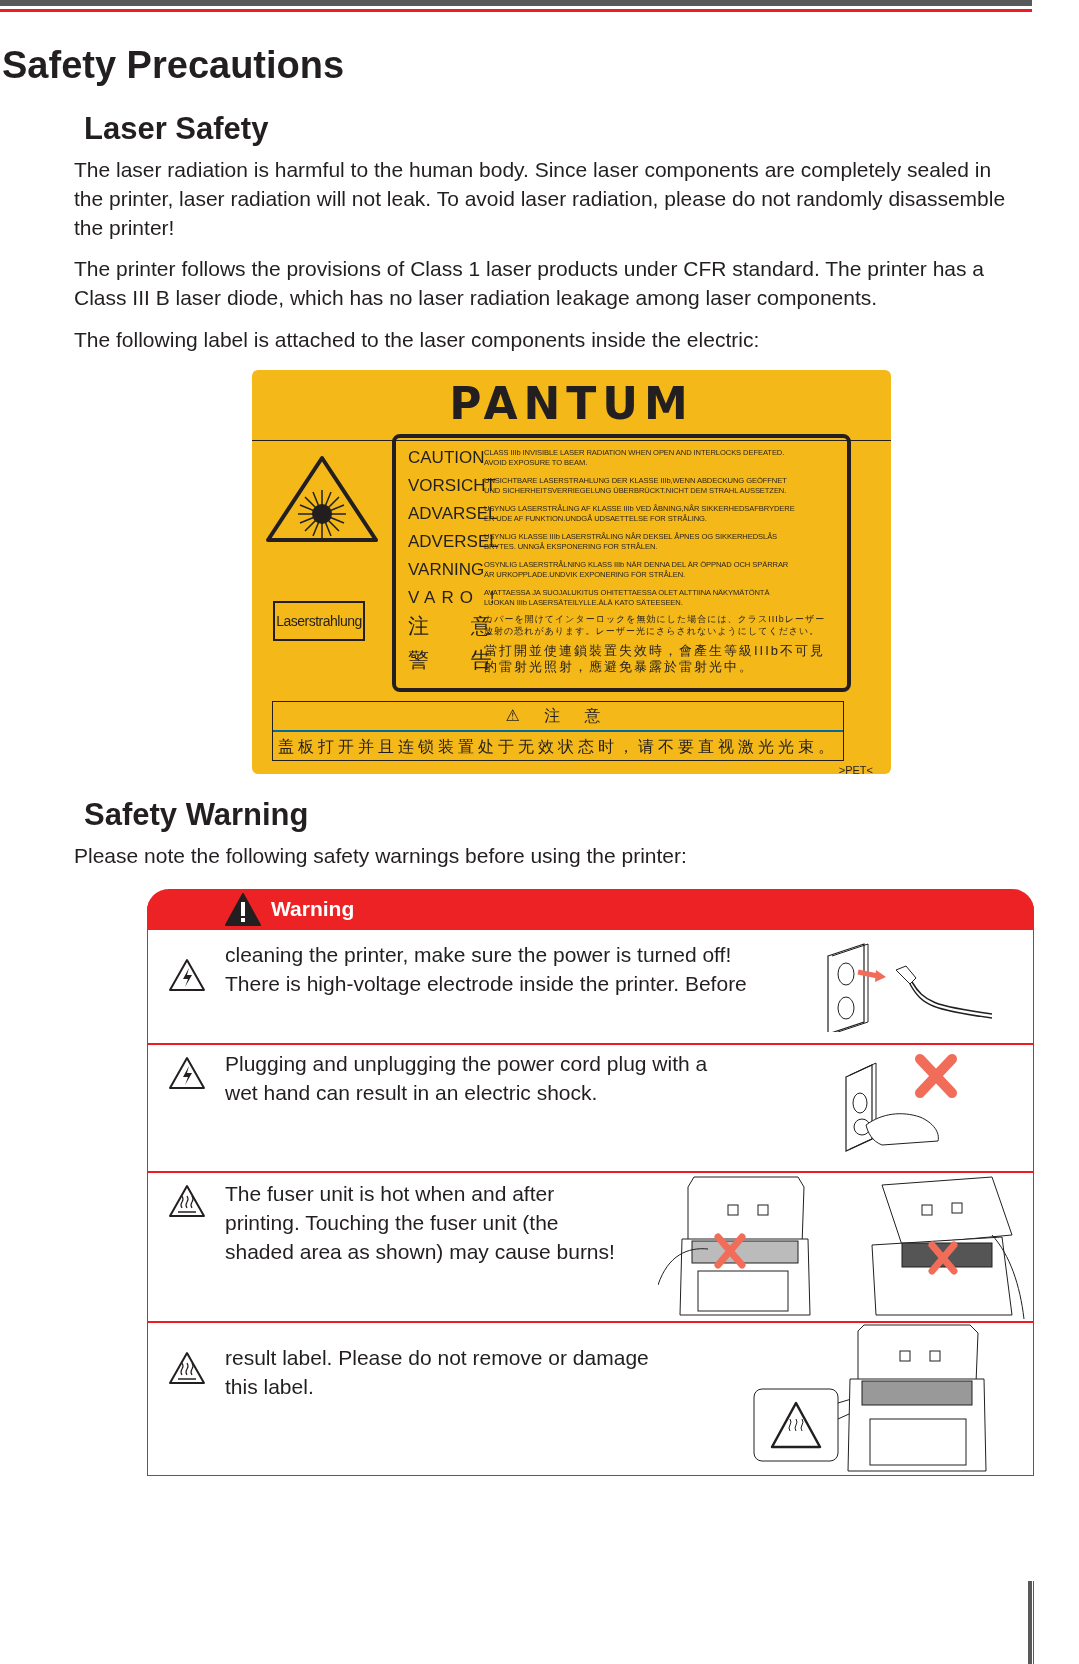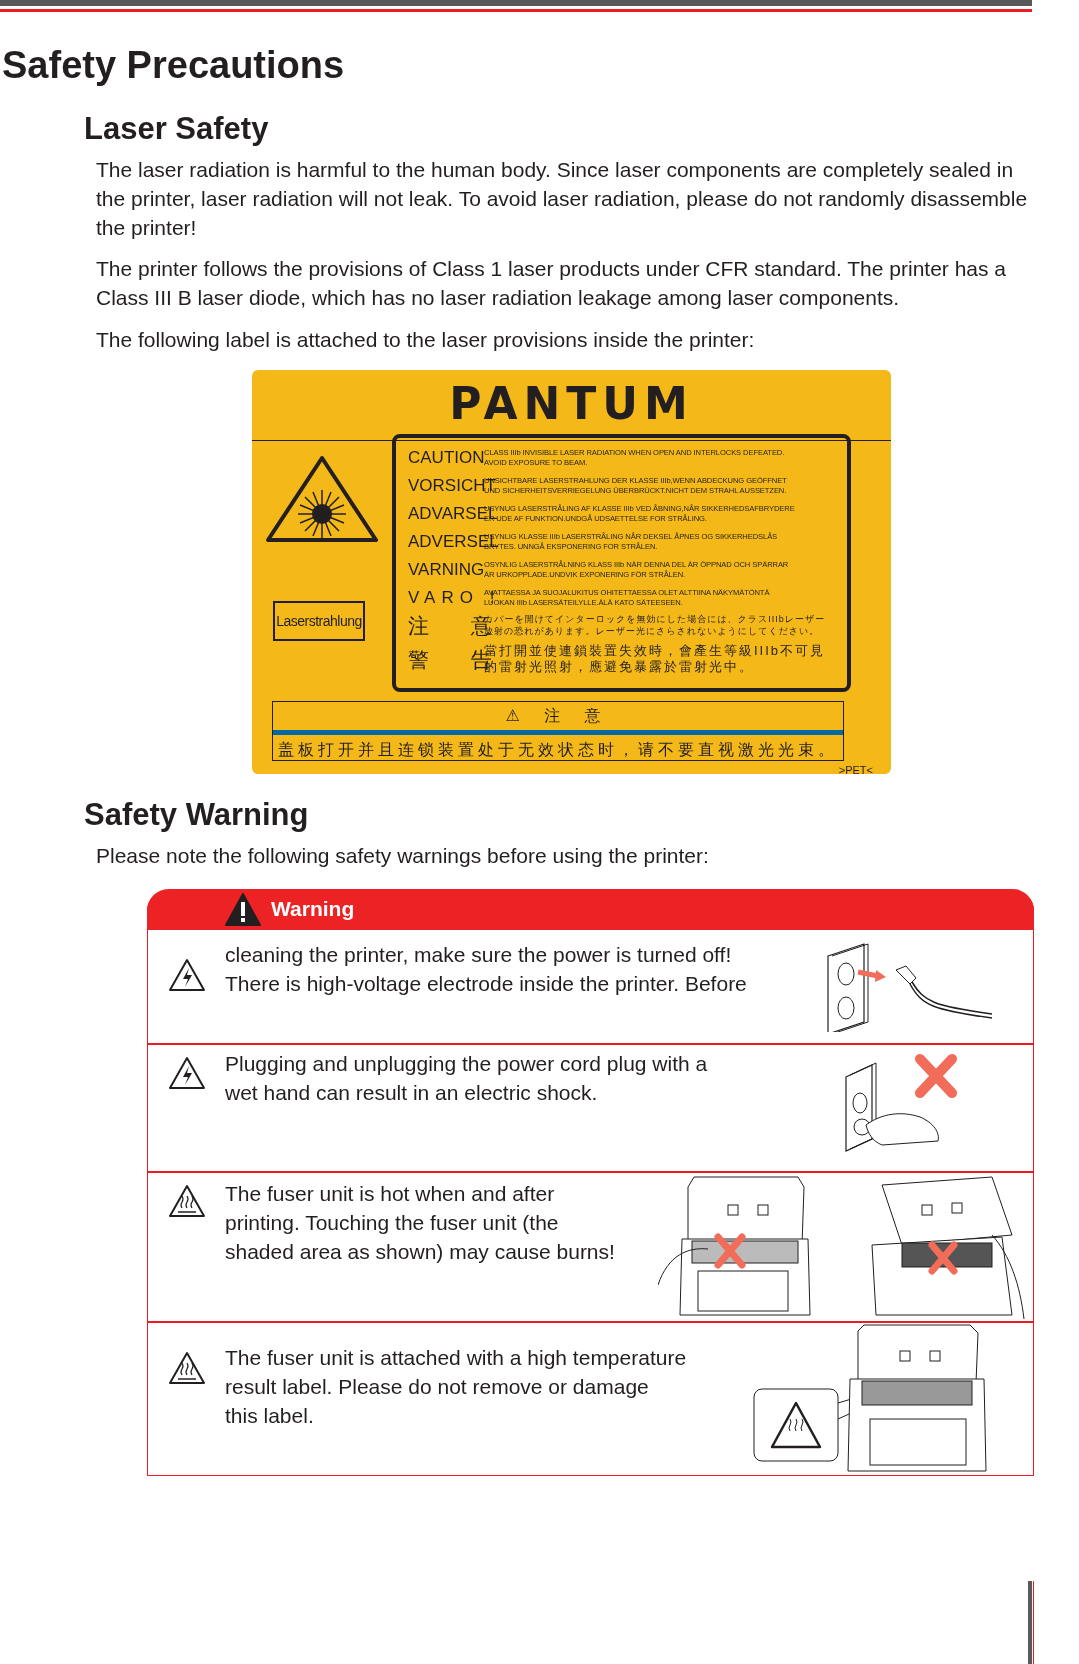--- a/index.html
+++ b/index.html
@@ -2,37 +2,37 @@
 <html><head>
 <meta charset="utf-8">
 <style>
   html, body { margin:0; padding:0; background:#ffffff; }
   body { width:1079px; height:1664px; position:relative; overflow:hidden;
          font-family:"Liberation Sans", sans-serif; color:#231f20; }
   .topbar-dark { position:absolute; left:0; top:0; width:1032px; height:6px; background:#58595b; }
   .topbar-red { position:absolute; left:0; top:9px; width:1032px; height:3px; background:#ed1c24; }
   .page-title { position:absolute; left:2px; top:44px; font-size:38px; font-weight:bold; letter-spacing:0px; }
   .h2 { position:absolute; left:84px; font-size:31px; font-weight:bold; }
-  .para { position:absolute; left:96px; width:950px; font-size:21px; line-height:29px; color:#231f20; }
+  .para { position:absolute; left:74px; width:950px; font-size:21px; line-height:29px; color:#231f20; }
 
   
   .label { position:absolute; left:252px; top:370px; width:611px; height:404px; background:#f4b919; border-radius:6px;padding-left:28px; }
   .label .brand { position:absolute; left:0; top:8px; width:100%; text-align:center; font-size:44px; font-weight:bold; letter-spacing:6px; color:#231f20; font-family:"DejaVu Sans", sans-serif; }
   .label .brand-rule { position:absolute; left:0; top:70px; width:100%; height:1px; background:#231f20; }
   .label .tri { position:absolute; left:12px; top:84px; }
   .label .laserstr { position:absolute; left:21px; top:231px; width:88px; height:36px; border:2px solid #231f20; font-size:14px; text-align:center; line-height:36px; letter-spacing:-0.5px; }
   .label .caution-box { position:absolute; left:140px; top:64px; width:451px; height:250px; border:4px solid #231f20; border-radius:8px; }
   .cb-row { position:absolute; left:12px; display:flex; align-items:center; }
   .cb-key { width:76px; font-size:17px; line-height:19px; white-space:nowrap; }
   .cb-text { font-size:7.6px; line-height:9.5px; white-space:nowrap; letter-spacing:-0.1px; }
   .cb-key.cjk { font-size:21px; letter-spacing:18px; }
   .cb-text.cjk-s { font-size:9px; line-height:12px; letter-spacing:1px; }
   .cb-text.cjk-l { font-size:13px; line-height:16px; letter-spacing:2px; }
   .label .cn-box { position:absolute; left:20px; top:331px; width:570px; height:58px; border:1px solid #231f20; }
-  .cn-head { height:28px; border-bottom:5px solid #0369a1; text-align:center; font-size:16px; line-height:28px; letter-spacing:10px; }
+  .cn-head { height:28px; border-bottom:2px solid #0369a1; text-align:center; font-size:16px; line-height:28px; letter-spacing:10px; }
   .cn-body { height:29px; text-align:center; font-size:16px; line-height:29px; letter-spacing:4px; }
   .label .pet { position:absolute; right:18px; bottom:-2px; font-size:11px; }
 
   
   .warn { position:absolute; left:147px; top:889px; width:885px; height:586px; border:1px solid #ed1c24; border-top:none; border-radius:22px 22px 0 0; }
   .warn-head { position:absolute; left:-1px; top:0; width:887px; height:41px; background:#ed2224; border-radius:22px 22px 0 0; }
   .warn-head .wicon { position:absolute; left:78px; top:4px; }
   .warn-head .wlabel { position:absolute; left:124px; top:8px; font-size:21px; font-weight:bold; color:#ffffff; }
   .wrow { position:absolute; left:0; width:885px; border-bottom:2px solid #ed1c24; }
   .wrow:last-child { border-bottom:none; }
@@ -48,21 +48,21 @@
 <body>
 
 <div class="topbar-dark"></div>
 <div class="topbar-red"></div>
 
 <div class="page-title">Safety Precautions</div>
 
 <div class="h2" style="top:111px;">Laser Safety</div>
 <div class="para" style="top:155px;">The laser radiation is harmful to the human body. Since laser components are completely sealed in the printer, laser radiation will not leak. To avoid laser radiation, please do not randomly disassemble the printer!</div>
 <div class="para" style="top:254px;">The printer follows the provisions of Class 1 laser products under CFR standard. The printer has a Class III B laser diode, which has no laser radiation leakage among laser components.</div>
-<div class="para" style="top:325px;">The following label is attached to the laser provisions inside the printer:</div>
+<div class="para" style="top:325px;">The following label is attached to the laser components inside the electric:</div>
 
 <div class="label">
   <div class="brand">PANTUM</div>
   <div class="brand-rule"></div>
   <svg class="tri" width="116" height="90" viewBox="0 0 116 90">
     <path d="M58 4 L112 86 L4 86 Z" fill="none" stroke="#231f20" stroke-width="4" stroke-linejoin="round"></path>
     <circle cx="58" cy="60" r="10" fill="#231f20"></circle>
     <g stroke="#231f20" stroke-width="1.5">
       <line x1="58" y1="36" x2="58" y2="84"></line>
       <line x1="34" y1="60" x2="82" y2="60"></line>
@@ -237,21 +237,20 @@
     </svg>
   </div>
 
   <div class="wrow" style="top:432px;height:153px;">
     <svg class="ricon" style="top:30px;" width="38" height="34" viewBox="0 0 38 34">
       <path d="M19 2 L36 32 L2 32 Z" fill="none" stroke="#231f20" stroke-width="2" stroke-linejoin="round"></path>
       <path d="M14 12 q2 3 0 6 q-2 3 0 6 M19 12 q2 3 0 6 q-2 3 0 6 M24 12 q2 3 0 6 q-2 3 0 6" fill="none" stroke="#231f20" stroke-width="1.2"></path>
       <line x1="10" y1="28" x2="28" y2="28" stroke="#231f20" stroke-width="1.5"></line>
     </svg>
     <div class="rtext" style="top:22px;">
-      <div>The fuser unit is attached with a high temperature</div>
       <div>result label. Please do not remove or damage</div>
       <div>this label.</div>
     </div>
     <svg class="pic" style="left:604px;top:2px;" width="240" height="150" viewBox="0 0 240 150">
       <rect x="2" y="66" width="84" height="72" rx="8" fill="#fff" stroke="#231f20"></rect>
       <path d="M44 80 L68 124 L20 124 Z" fill="none" stroke="#231f20" stroke-width="2.5" stroke-linejoin="round"></path>
       <path d="M38 96 q2 3 0 6 q-2 3 0 6 M44 96 q2 3 0 6 q-2 3 0 6 M50 96 q2 3 0 6 q-2 3 0 6" fill="none" stroke="#231f20"></path>
       <path d="M86 80 L126 68 M86 96 L130 76" stroke="#231f20"></path>
       <path d="M106 8 L112 2 L218 2 L226 10 L224 60 L106 60 Z" fill="#fff" stroke="#231f20"></path>
       <rect x="148" y="28" width="10" height="10" fill="none" stroke="#231f20"></rect>

